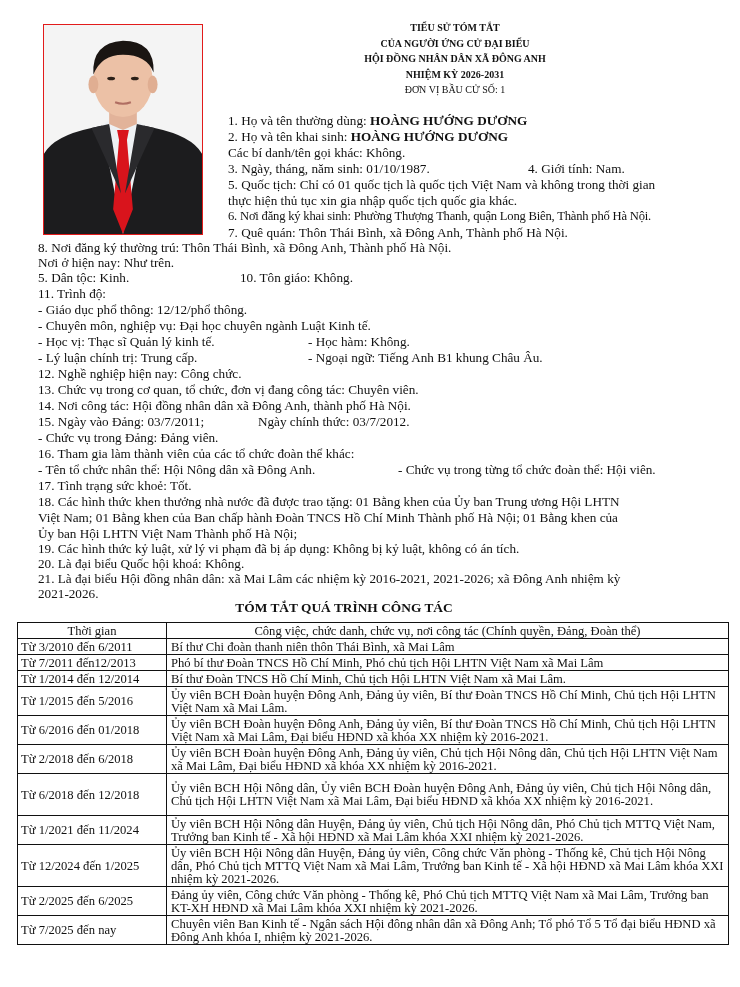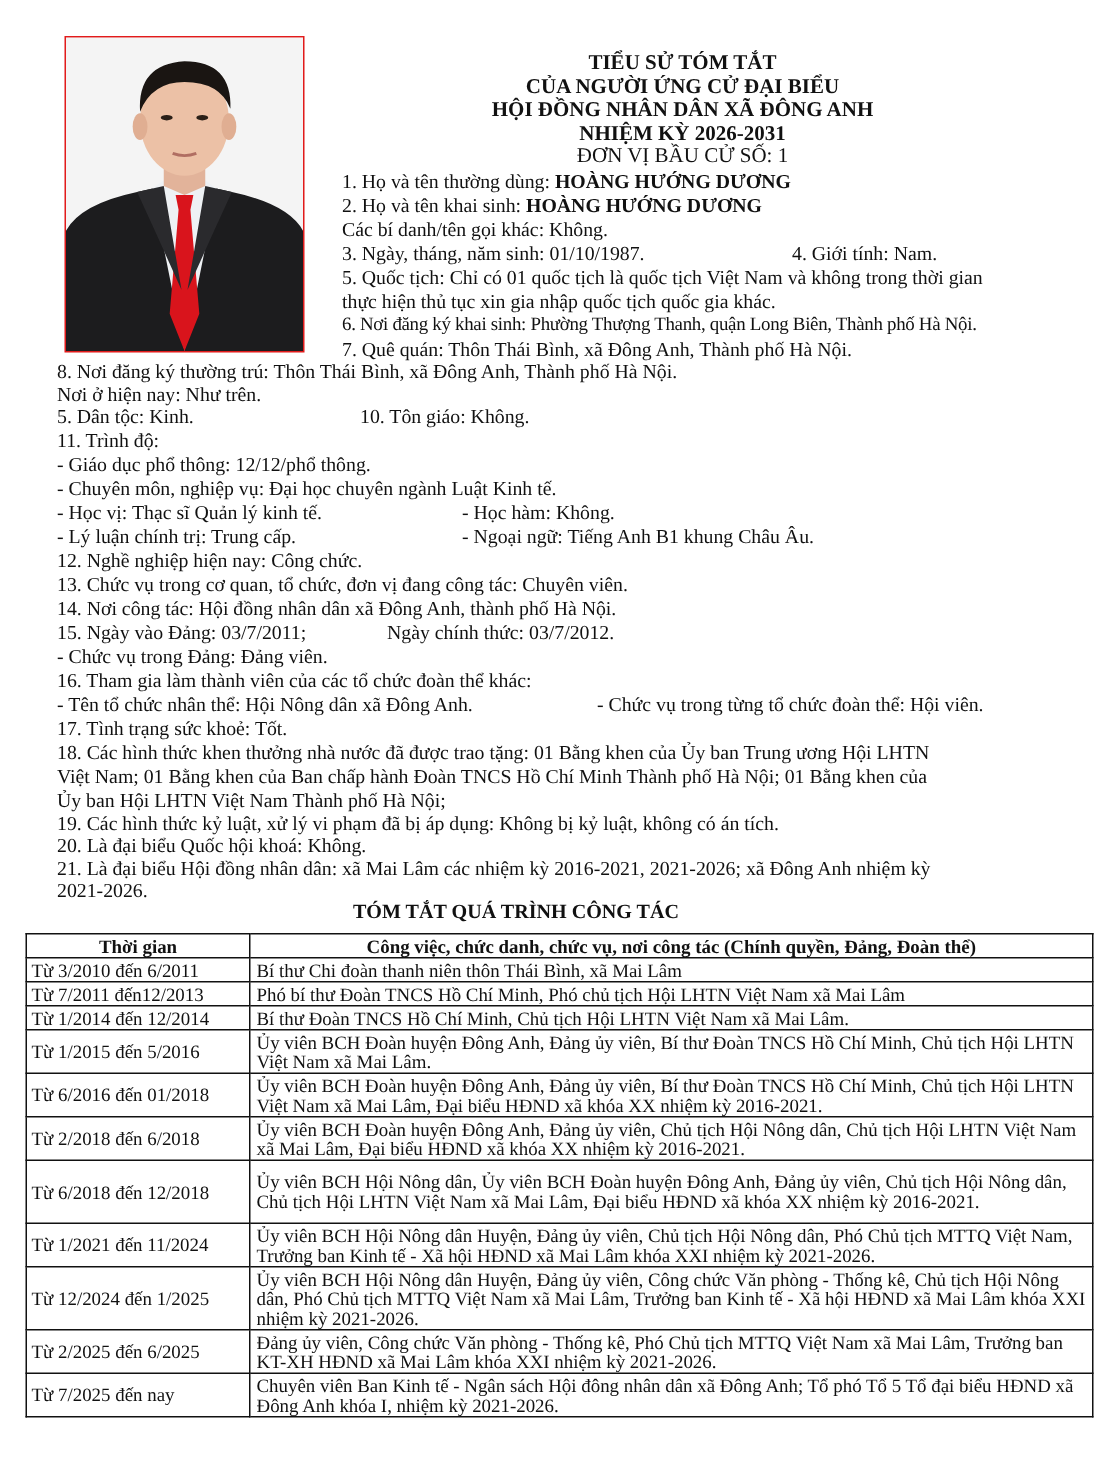--- a/index.html
+++ b/index.html
@@ -9,39 +9,39 @@
       color: #111;
       font-size: 13.2px;
     }
     .photo {
       position: absolute; left: 43px; top: 24px; width: 160px; height: 211px;
       border: 1px solid #e21b1b; box-sizing: border-box; overflow: hidden;
       background: #f6f6f6;
     }
     .photo svg { display: block; width: 100%; height: 100%; }
     .header {
-      position: absolute; left: 240px; top: 35px; width: 430px;
-      text-align: center; line-height: 15.6px; font-size: 14px;
+      position: absolute; left: 240px; top: 20px; width: 430px;
+      text-align: center; line-height: 15.6px; font-size: 10px;
     }
     .header .b { font-weight: bold; }
     .line { position: absolute; white-space: nowrap; line-height: 15px; }
     .bold { font-weight: bold; }
     .section-title {
       position: absolute; left: 0; width: 688px; top: 600px; text-align: center;
       font-weight: bold; font-size: 13.4px;
     }
     table.work {
       position: absolute; left: 17px; top: 622px; width: 712px;
       border-collapse: collapse; font-size: 12.6px; line-height: 13px;
     }
     table.work th, table.work td {
       border: 1px solid #111; padding: 1px 4px 0 4px; vertical-align: middle;
     }
     table.work td.period { width: 141px; text-align: left; padding-left: 3px; }
-    table.work th { font-weight: bold; text-align: center; height: 14px; }
+    table.work th { font-weight: normal; text-align: center; height: 14px; }
     table.work td.desc { text-align: left; }
   </style>
 </head>
 <body>
 
 <div class="photo">
   <svg viewBox="0 0 160 211" preserveAspectRatio="none">
     <rect x="0" y="0" width="160" height="211" fill="#f4f4f4"></rect>
 
     <path d="M0 211 L0 130 Q10 112 48 104 L66 100 L80 130 L94 100 L112 104 Q150 112 160 130 L160 211 Z" fill="#1c1c1e"></path>

